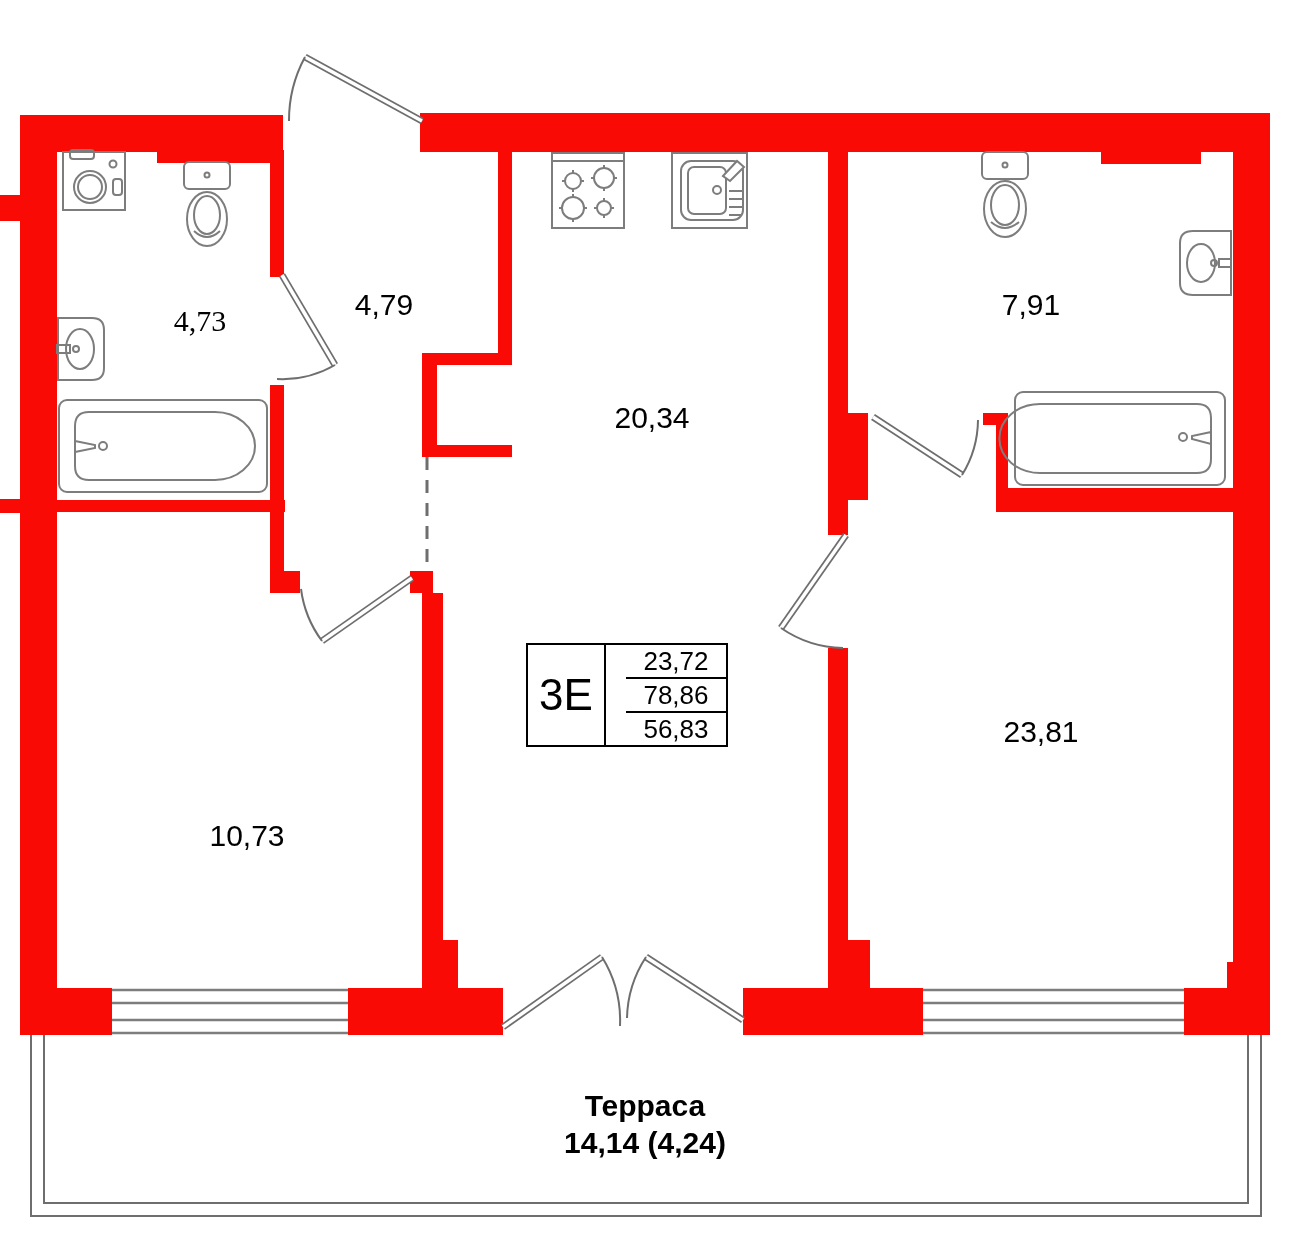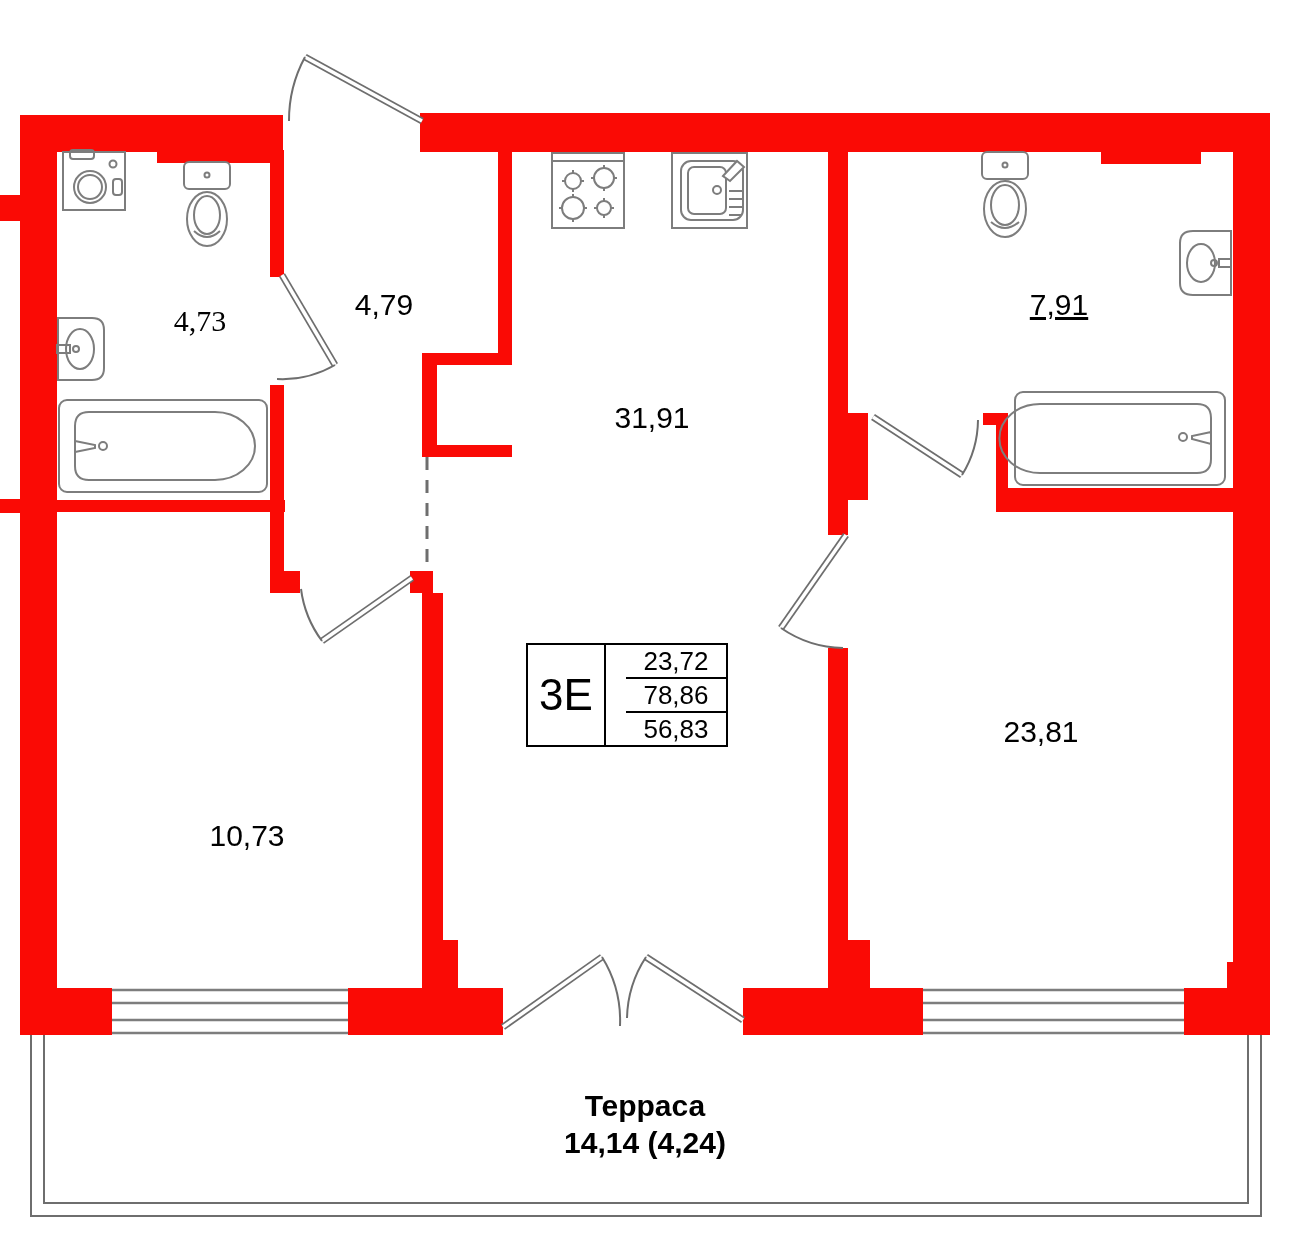--- a/index.html
+++ b/index.html
@@ -216,22 +216,22 @@
     <g>
       <rect class="fx" x="1015" y="392" width="210" height="93" rx="8"></rect>
       <path class="fxl" d="M1040,404 A40,34 0 0 0 1040,473 L1197,473 Q1211,473 1211,459 L1211,418 Q1211,404 1197,404 Z"></path>
       <circle class="fxl" cx="1183" cy="437" r="4"></circle>
       <path class="fxl" d="M1211,432 L1192,436 L1192,439 L1211,444 Z"></path>
     </g>
   </svg>
 
   <div class="area-label" style="left:200px;top:321px;font-family:Liberation Serif, serif;">4,73</div>
   <div class="area-label" style="left:384px;top:265px;margin-top:40px;">4,79</div>
-  <div class="area-label" style="left:652px;top:418px;">31,91</div>
-  <div class="area-label" style="left:1059px;top:305px;text-decoration:underline;">7,91</div>
+  <div class="area-label" style="left:652px;top:418px;">20,34</div>
+  <div class="area-label" style="left:1031px;top:305px;">7,91</div>
   <div class="area-label" style="left:247px;top:790px;margin-top:46px;">10,73</div>
   <div class="area-label" style="left:1041px;top:732px;">23,81</div>
 
   <div class="area-label terrace-label" style="left:645px;top:1106px;">Терраса</div>
   <div class="area-label terrace-label" style="left:645px;top:1143px;">14,14 (4,24)</div>
 
   <div class="unit-box">
     <div class="unit-type">3Е</div>
     <div class="unit-rows">
       <div class="row">23,72</div>

